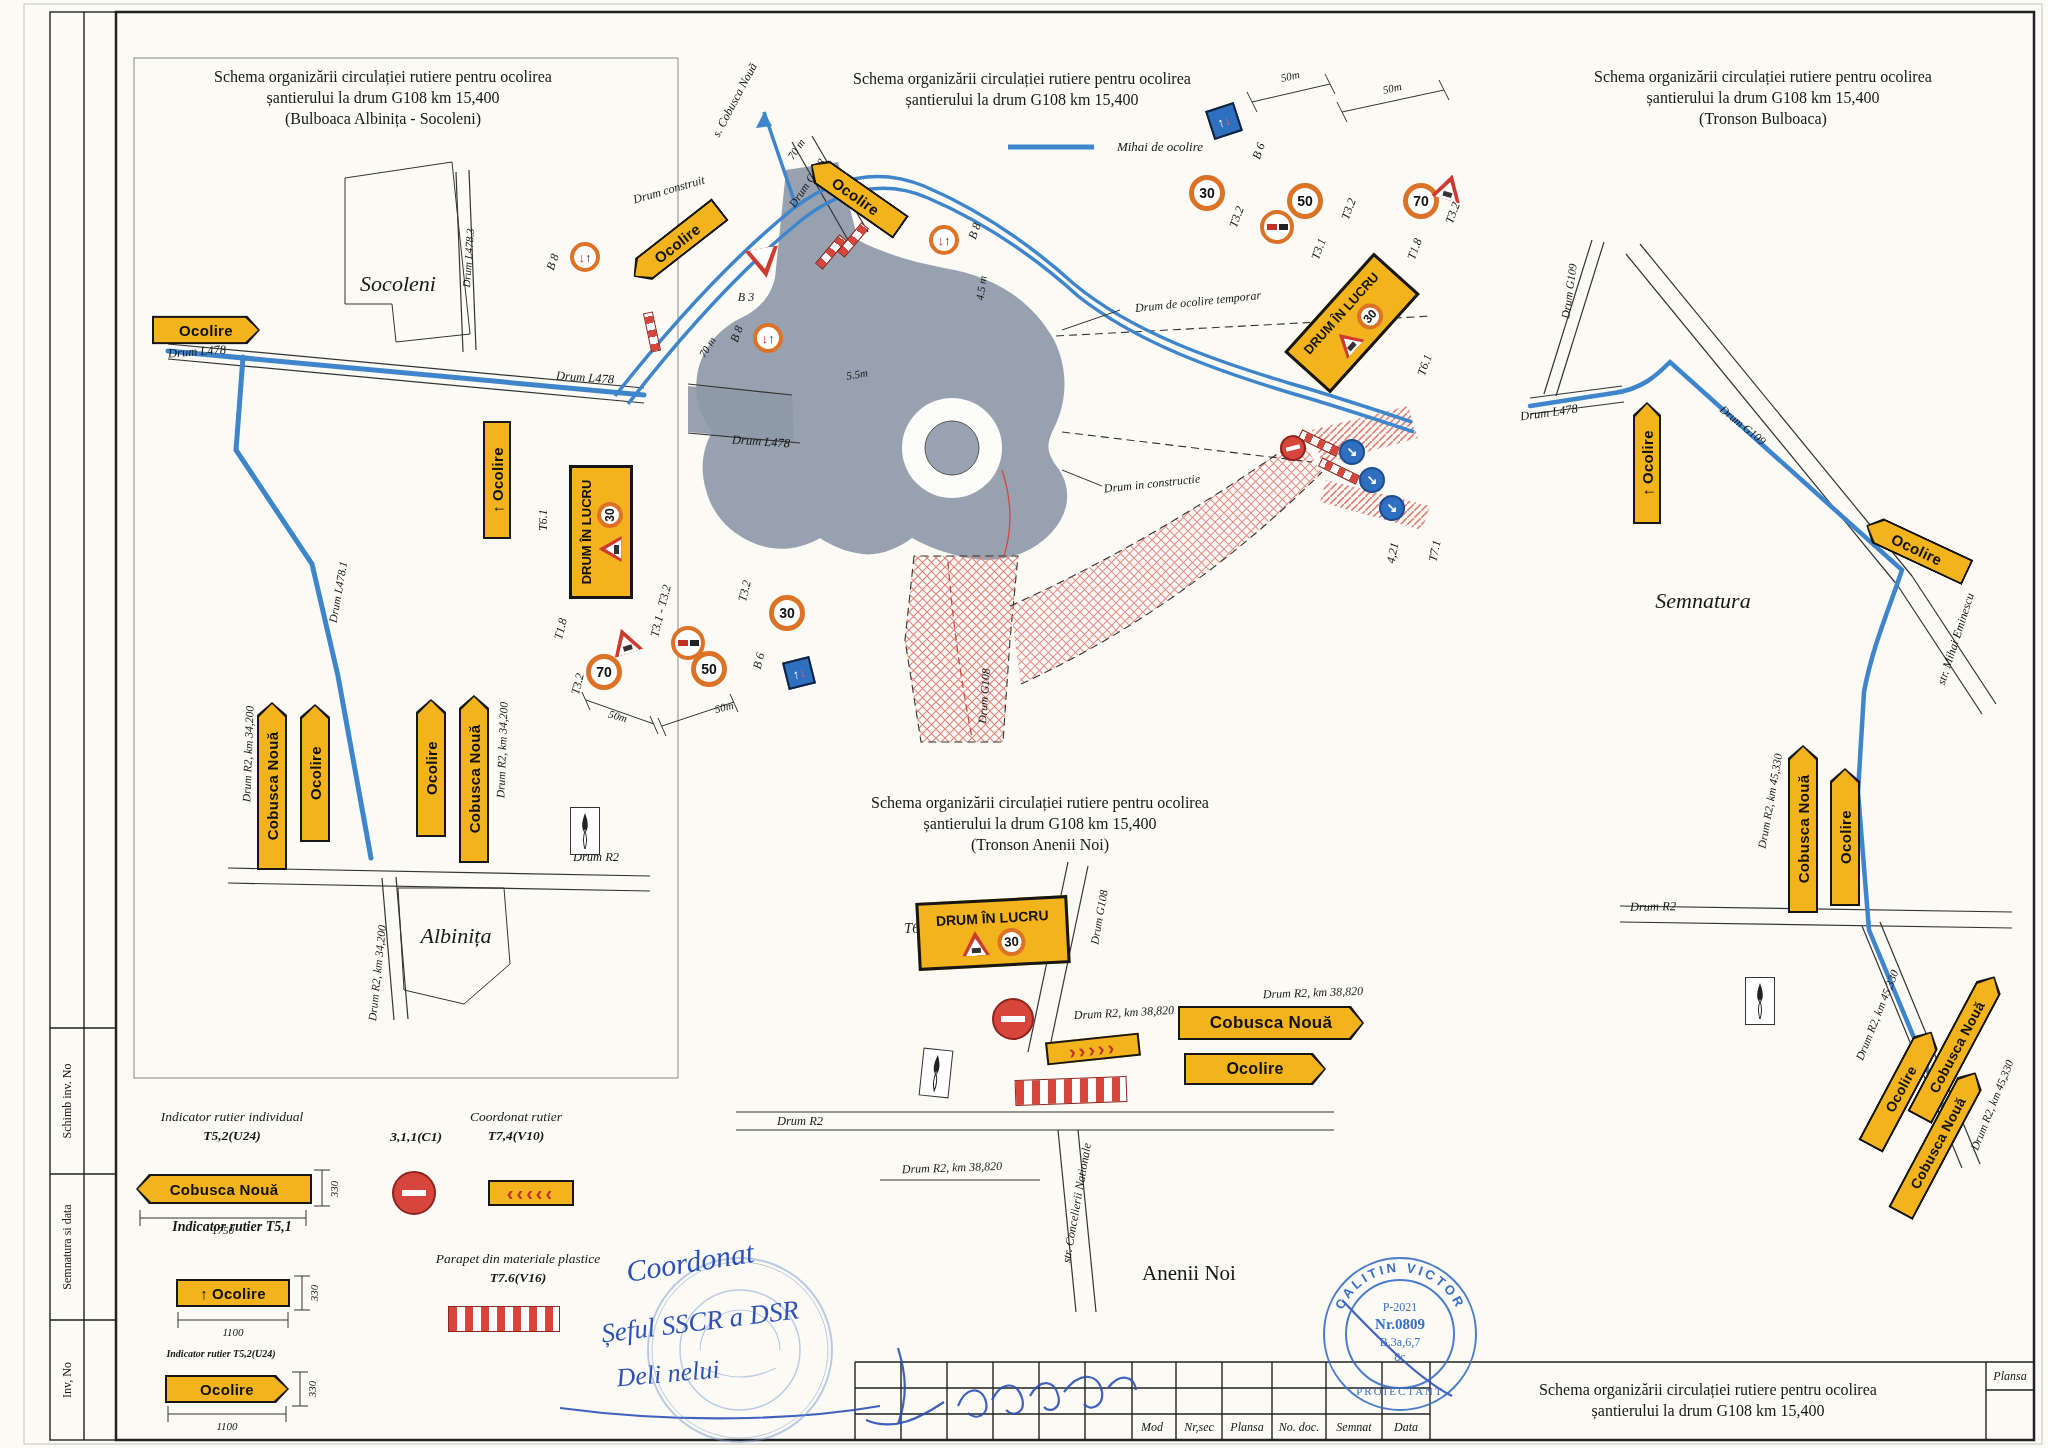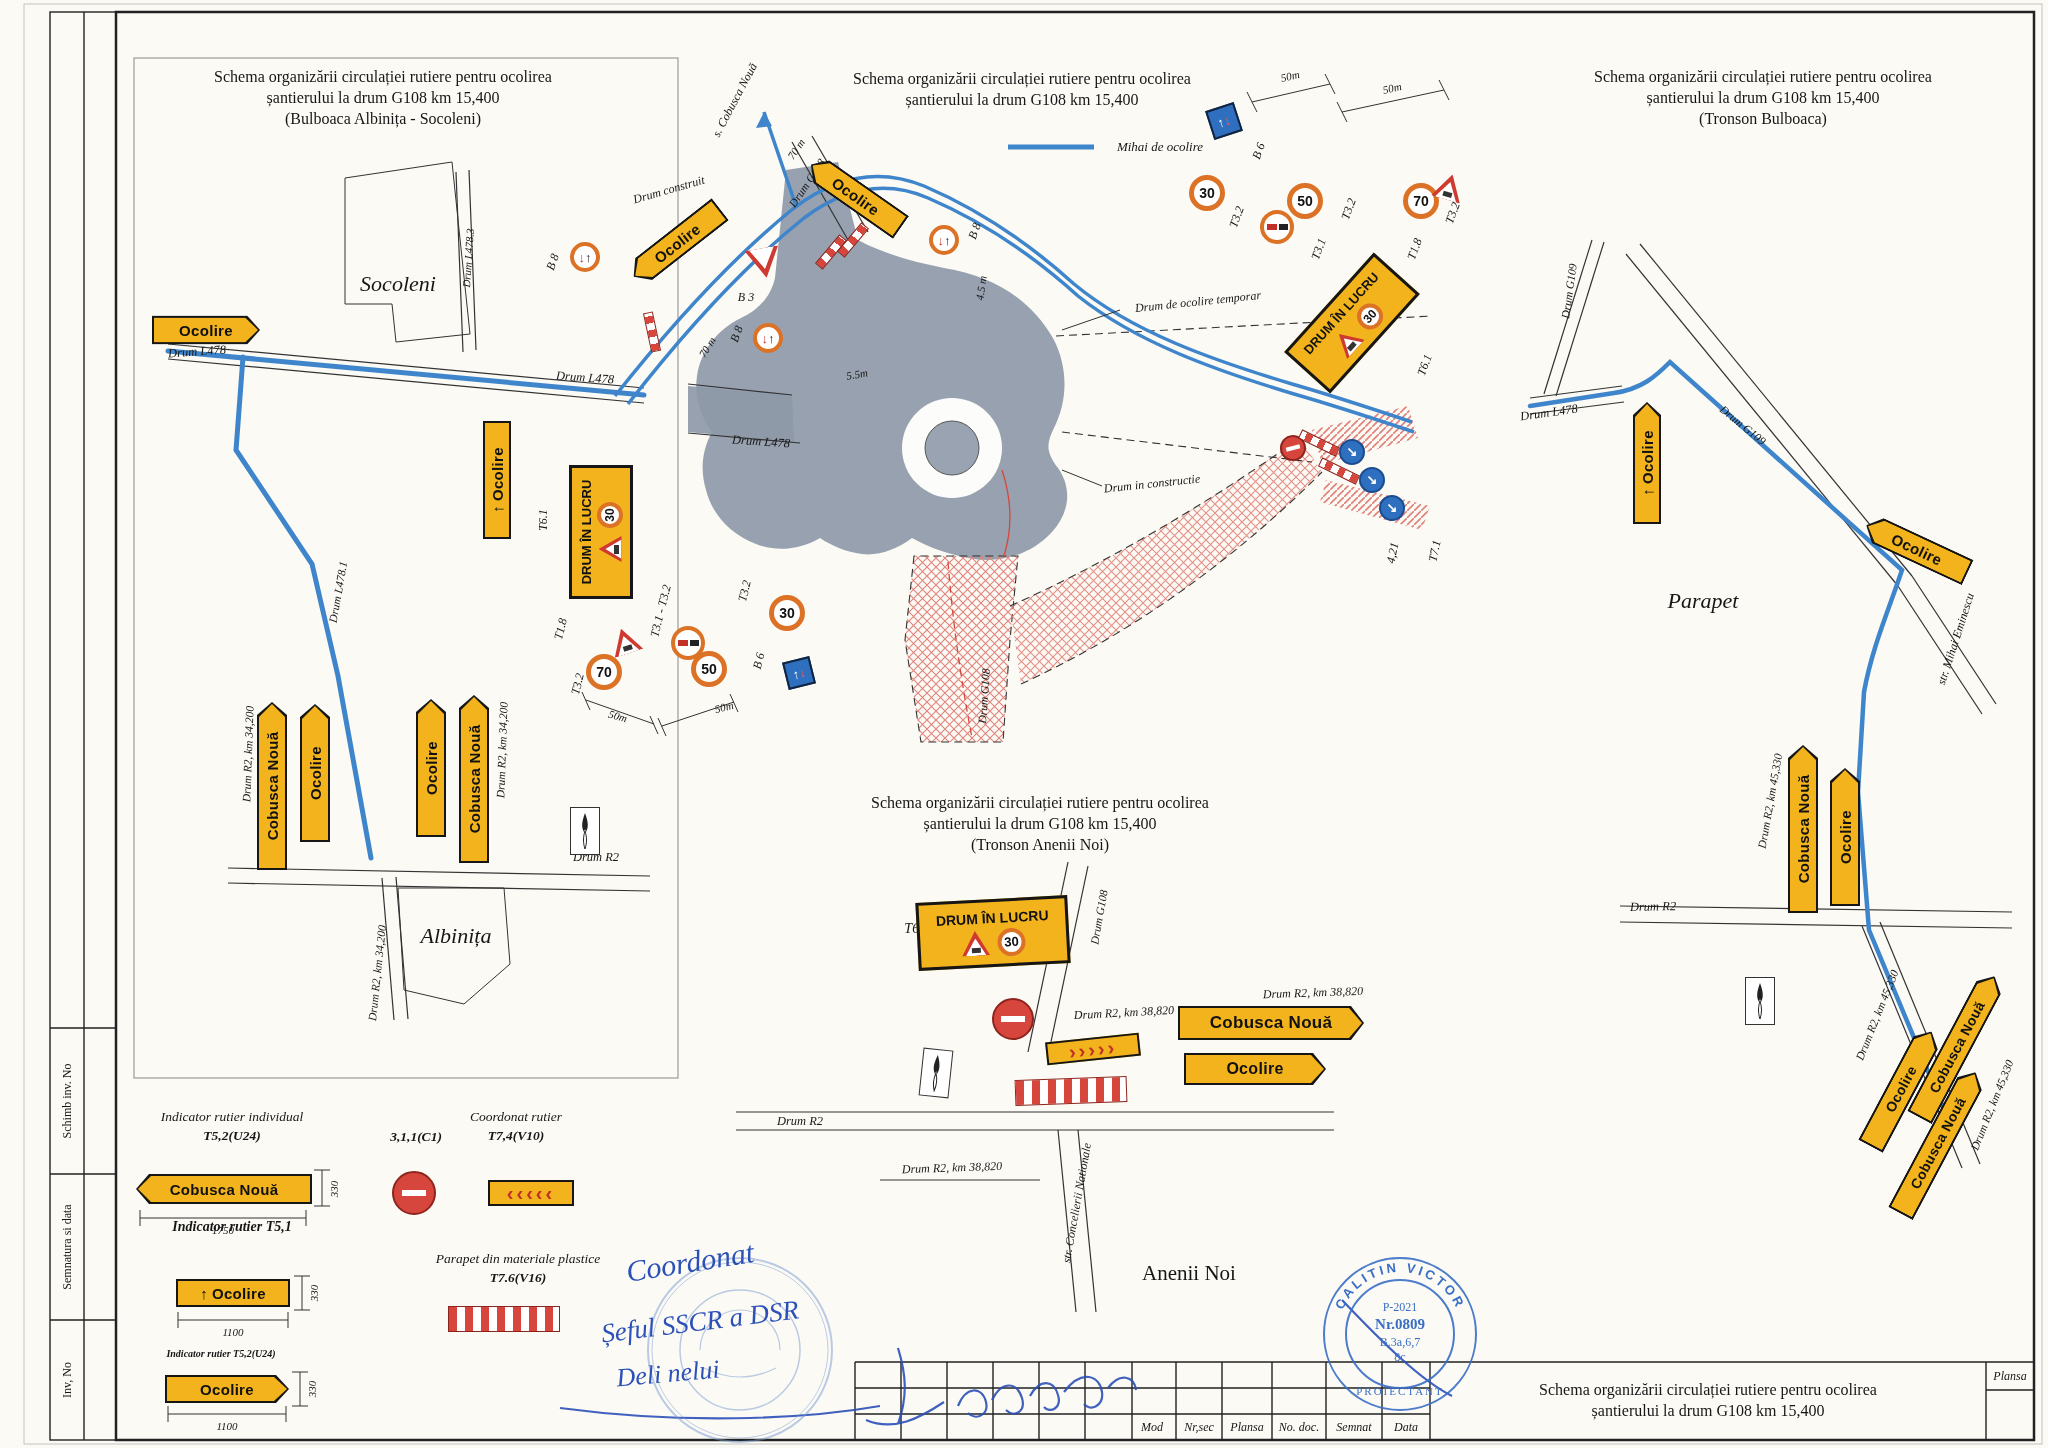--- a/index.html
+++ b/index.html
@@ -352,21 +352,21 @@
       <span>
         <i style="font-style:normal">↑</i>
         <i style="font-style:normal">Ocolire</i>
       </span>
     </div>
 <div class="c lb" style="left:1743px;top:425px;transform:translate(-50%,-50%) rotate(39deg);font-size:11.5px">Drum G109</div>
 <div class="c sgn pl" style="left:1917px;top:549px;width:112px;height:28px;transform:translate(-50%,-50%) rotate(25deg)">
       <span>Ocolire</span>
     </div>
 <div class="c lb" style="left:1956px;top:639px;transform:translate(-50%,-50%) rotate(-72deg);font-size:12px">str. Mihai Eminescu</div>
-<div class="c big" style="left:1703px;top:601px">Parapet</div>
+<div class="c big" style="left:1703px;top:601px">Semnatura</div>
 <div class="c sgn pr" style="left:1803px;top:829px;width:168px;height:30px;transform:translate(-50%,-50%) rotate(-90deg)">
       <span>Cobusca Nouă</span>
     </div>
 <div class="c sgn pr" style="left:1845px;top:837px;width:138px;height:30px;transform:translate(-50%,-50%) rotate(-90deg)">
       <span>Ocolire</span>
     </div>
 <div class="c lb" style="left:1770px;top:801px;transform:translate(-50%,-50%) rotate(-80deg);font-size:11.5px">Drum R2, km 45,330</div>
 <div class="c lb" style="left:1653px;top:907px;transform:translate(-50%,-50%) rotate(-1deg)">Drum R2</div>
 <div class="c compass" style="left:1760px;top:1001px;width:30px;height:48px">
       <svg width="22" height="40" viewBox="0 0 22 40">

